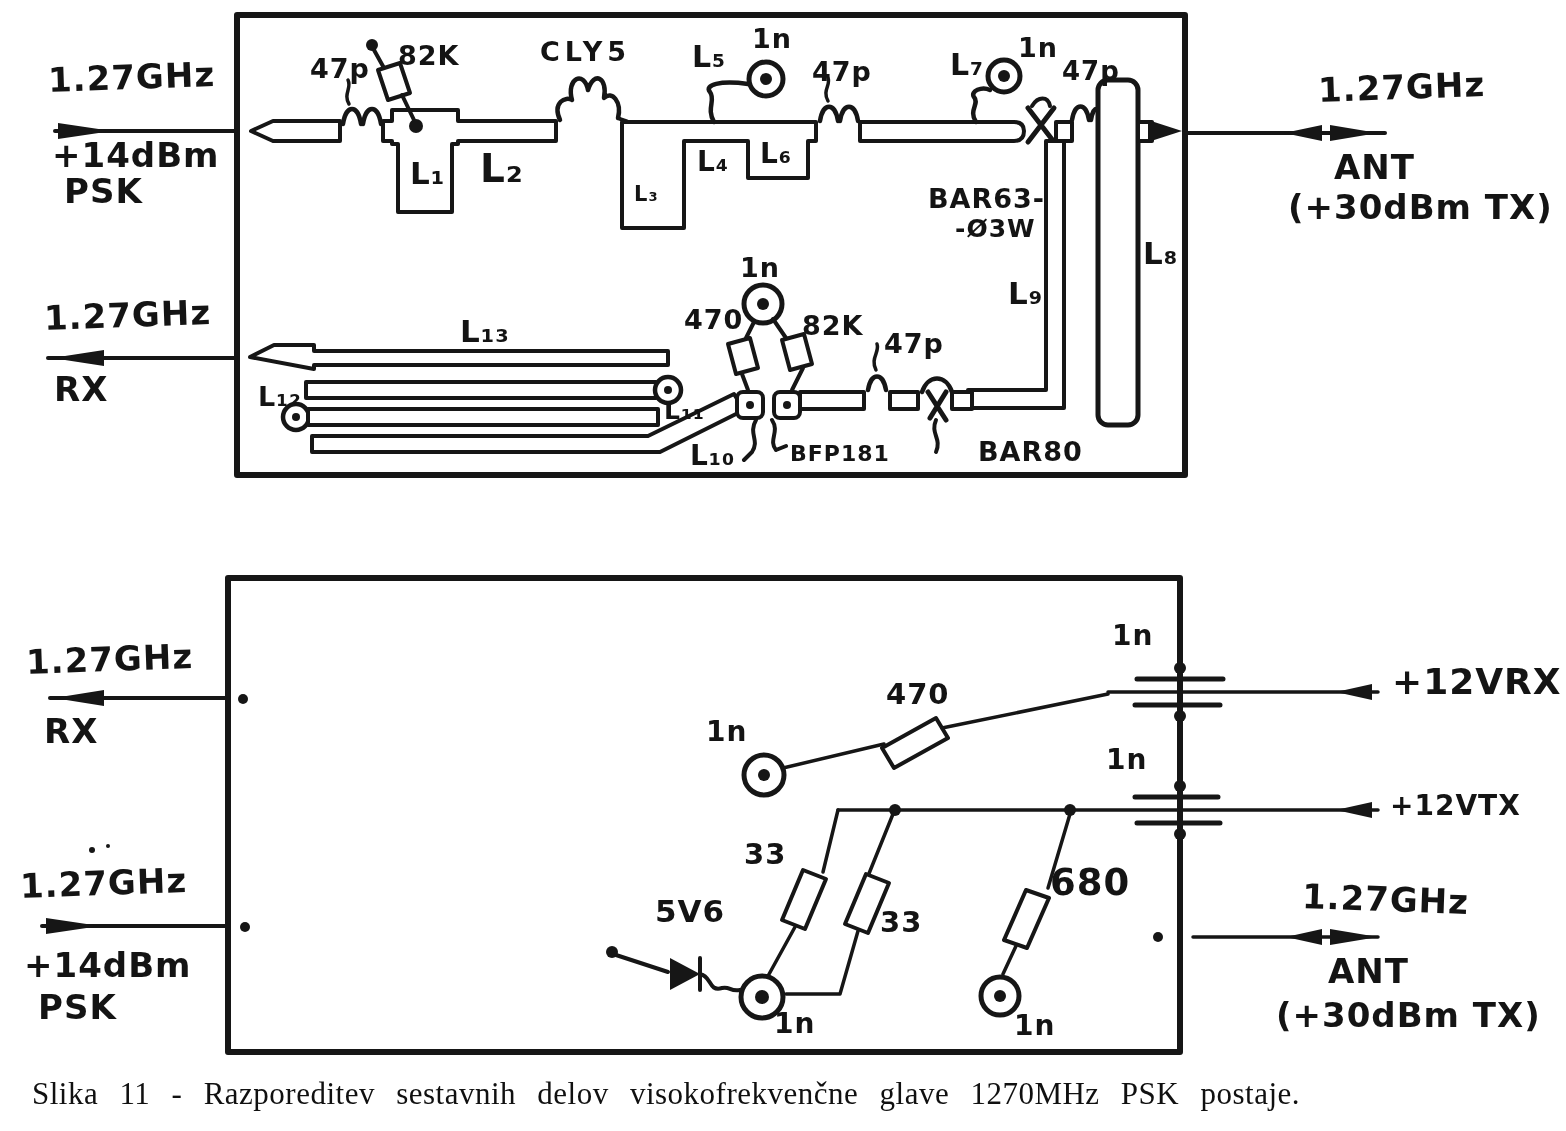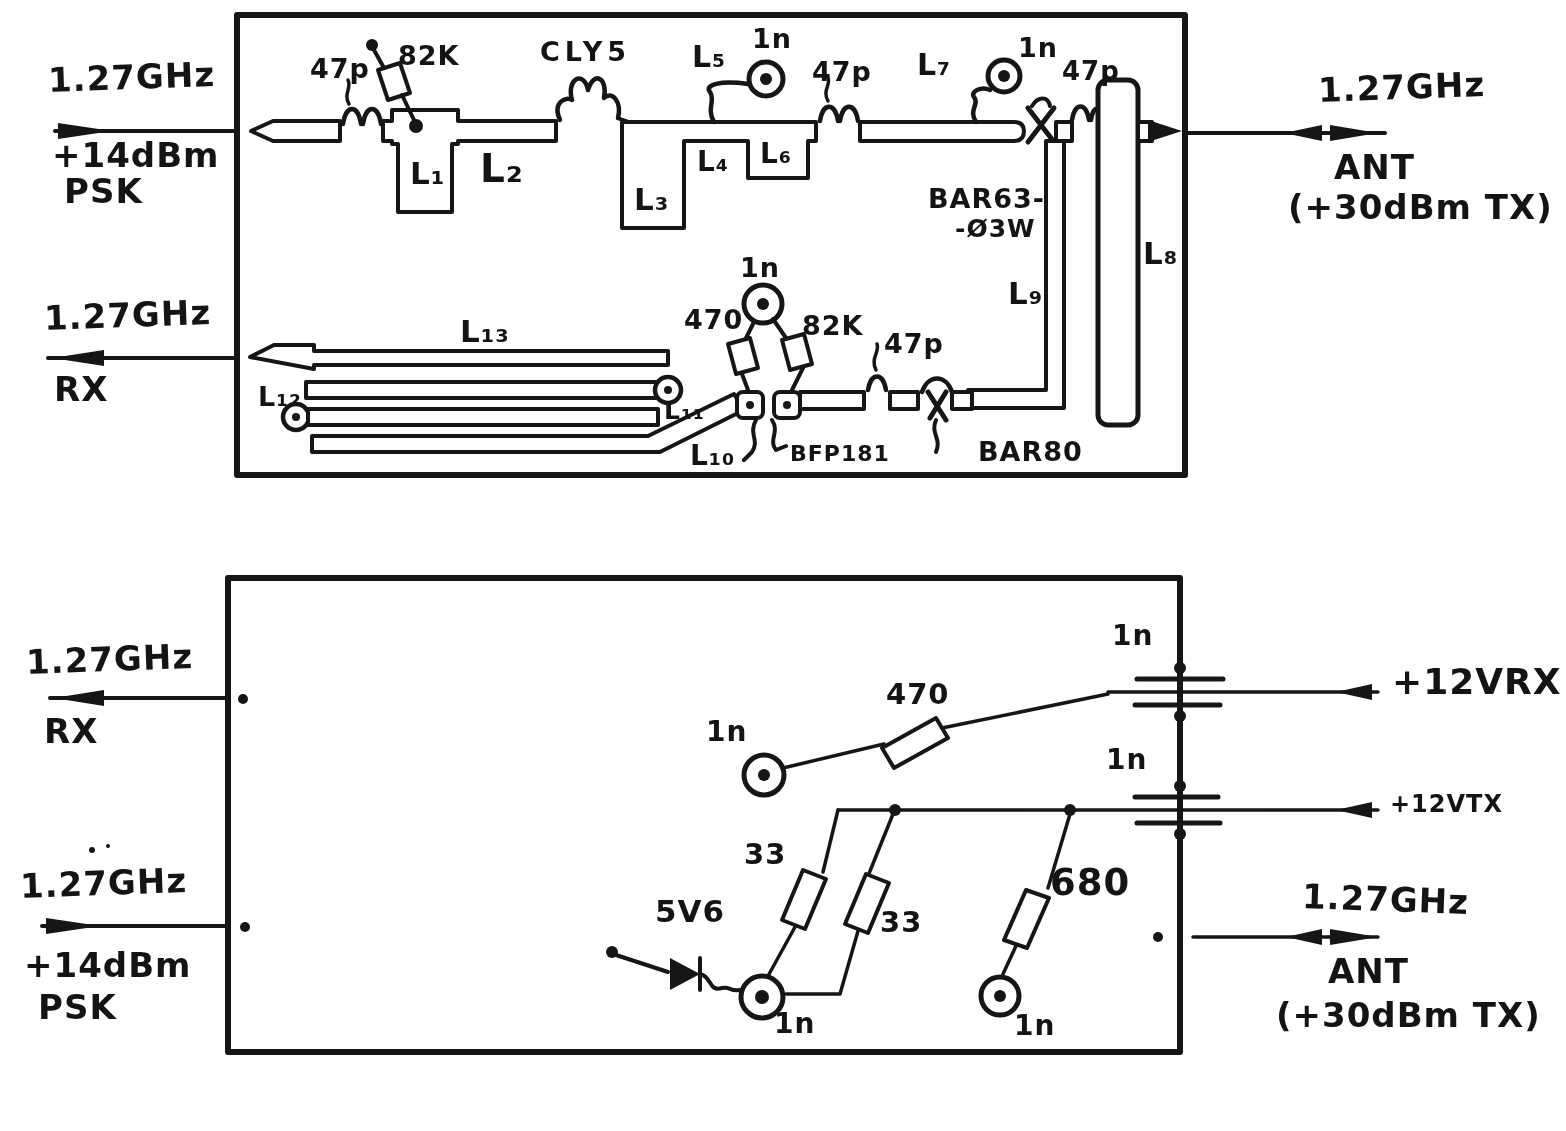--- a/index.html
+++ b/index.html
@@ -292,27 +292,27 @@
   <span class="lbl" style="left:54px;top:372px;font-size:34px">RX</span>
   <span class="lbl tilt-l" style="left:1318px;top:70px;font-size:34px">1.27GHz</span>
   <span class="lbl" style="left:1334px;top:150px;font-size:34px">ANT</span>
   <span class="lbl" style="left:1288px;top:190px;font-size:34px">(+30dBm TX)</span>
 
   <span class="lbl" style="left:310px;top:55px;font-size:27px">47p</span>
   <span class="lbl" style="left:398px;top:42px;font-size:27px">82K</span>
   <span class="lbl" style="left:540px;top:38px;font-size:27px;letter-spacing:5px">CLY5</span>
   <span class="lbl" style="left:410px;top:158px;font-size:31px">L₁</span>
   <span class="lbl" style="left:480px;top:149px;font-size:39px">L₂</span>
-  <span class="lbl" style="left:634px;top:184px;font-size:31px">L₃</span>
+  <span class="lbl" style="left:634px;top:184px;font-size:21px">L₃</span>
   <span class="lbl" style="left:697px;top:148px;font-size:28px">L₄</span>
   <span class="lbl" style="left:692px;top:42px;font-size:30px">L₅</span>
   <span class="lbl" style="left:760px;top:140px;font-size:28px">L₆</span>
   <span class="lbl" style="left:752px;top:25px;font-size:27px">1n</span>
   <span class="lbl" style="left:812px;top:58px;font-size:27px">47p</span>
-  <span class="lbl" style="left:917px;top:50px;font-size:30px">L₇</span>
+  <span class="lbl" style="left:950px;top:50px;font-size:30px">L₇</span>
   <span class="lbl" style="left:1018px;top:34px;font-size:27px">1n</span>
   <span class="lbl" style="left:1062px;top:58px;font-size:26px">47p</span>
   <span class="lbl" style="left:928px;top:185px;font-size:27px">BAR63-</span>
   <span class="lbl" style="left:955px;top:216px;font-size:25px">-Ø3W</span>
   <span class="lbl" style="left:1143px;top:238px;font-size:31px">L₈</span>
   <span class="lbl" style="left:1008px;top:278px;font-size:31px">L₉</span>
   <span class="lbl" style="left:460px;top:316px;font-size:31px">L₁₃</span>
   <span class="lbl" style="left:258px;top:383px;font-size:27px">L₁₂</span>
   <span class="lbl" style="left:664px;top:398px;font-size:25px">L₁₁</span>
   <span class="lbl" style="left:690px;top:442px;font-size:28px">L₁₀</span>
@@ -322,30 +322,31 @@
   <span class="lbl" style="left:884px;top:330px;font-size:27px">47p</span>
   <span class="lbl" style="left:790px;top:443px;font-size:22px">BFP181</span>
   <span class="lbl" style="left:978px;top:438px;font-size:27px">BAR80</span>
 
   <span class="lbl tilt-l" style="left:26px;top:642px;font-size:34px">1.27GHz</span>
   <span class="lbl" style="left:44px;top:714px;font-size:34px">RX</span>
   <span class="lbl tilt-l" style="left:20px;top:866px;font-size:34px">1.27GHz</span>
   <span class="lbl" style="left:24px;top:948px;font-size:34px">+14dBm</span>
   <span class="lbl" style="left:38px;top:990px;font-size:34px">PSK</span>
   <span class="lbl" style="left:1392px;top:664px;font-size:36px">+12VRX</span>
-  <span class="lbl" style="left:1390px;top:792px;font-size:24px">+12VTX</span>
+  <span class="lbl" style="left:1390px;top:792px;font-size:28px">+12VTX</span>
   <span class="lbl tilt-r" style="left:1302px;top:882px;font-size:34px">1.27GHz</span>
   <span class="lbl" style="left:1328px;top:954px;font-size:34px">ANT</span>
   <span class="lbl" style="left:1276px;top:998px;font-size:34px">(+30dBm TX)</span>
 
   <span class="lbl" style="left:1112px;top:622px;font-size:28px">1n</span>
   <span class="lbl" style="left:1106px;top:746px;font-size:28px">1n</span>
   <span class="lbl" style="left:706px;top:718px;font-size:28px">1n</span>
   <span class="lbl" style="left:886px;top:680px;font-size:29px">470</span>
   <span class="lbl" style="left:744px;top:840px;font-size:29px">33</span>
   <span class="lbl" style="left:880px;top:908px;font-size:29px">33</span>
   <span class="lbl" style="left:1050px;top:864px;font-size:37px">680</span>
   <span class="lbl" style="left:655px;top:896px;font-size:31px">5V6</span>
   <span class="lbl" style="left:774px;top:1010px;font-size:28px">1n</span>
   <span class="lbl" style="left:1014px;top:1012px;font-size:28px">1n</span>
 
+  <div class="caption">Slika 11 - Razporeditev sestavnih delov visokofrekvenčne glave 1270MHz PSK postaje.</div>
 
 </div>
 
 </body></html>

